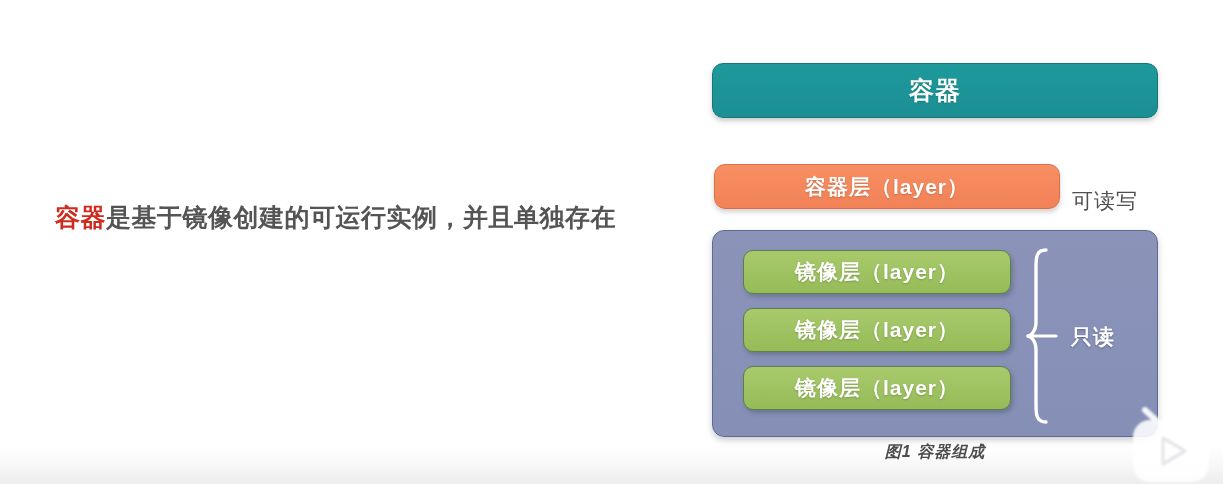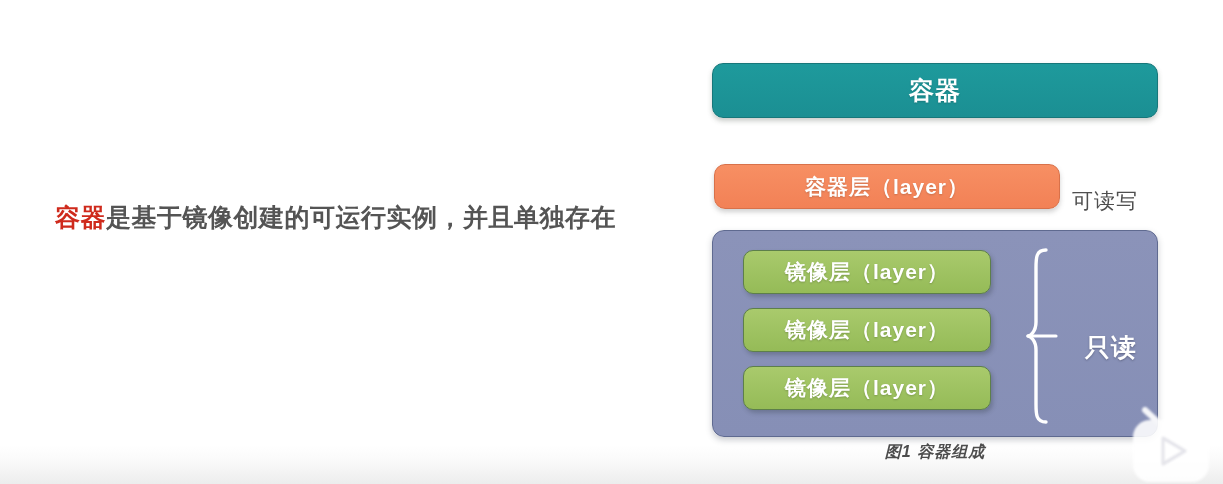--- a/index.html
+++ b/index.html
@@ -119,21 +119,21 @@
     box-sizing: border-box;
     border-radius: 12px;
     background: linear-gradient(to bottom, #8b93b9 0%, #868fb6 100%);
     border: 1px solid #5f6a90;
     box-shadow: 0 3px 6px rgba(80,85,100,0.30);
   }
 
   .layer-box {
     position: absolute;
     left: 30px;
-    width: 248px;
+    width: 268px;
     height: 44px;
     box-sizing: border-box;
     border-radius: 10px;
     background: linear-gradient(to bottom, #a9ca6c 0%, #95bb57 100%);
     border: 1px solid #5d7f4a;
     display: flex;
     align-items: center;
     justify-content: center;
     color: #ffffff;
     font-size: 21px;
@@ -151,28 +151,27 @@
     left: 313px;
     top: 15px;
     width: 52px;
     height: 180px;
   }
   #brace-wrap svg { display: block; }
 
   #ro-label {
     position: absolute;
     left: 358px;
-    top: 100px;
-    font-size: 25px;
+    top: 92px;
+    font-size: 21px;
     color: #ffffff;
     font-weight: 700;
     letter-spacing: 1px;
     white-space: nowrap;
     text-shadow: 0 1px 2px rgba(50,55,80,0.45);
-    margin-left: 14px;
   }
 
   #caption {
     position: absolute;
     left: 12px;
     top: 394px;
     width: 446px;
     text-align: center;
     font-size: 16px;
     color: #4d4d4d;

